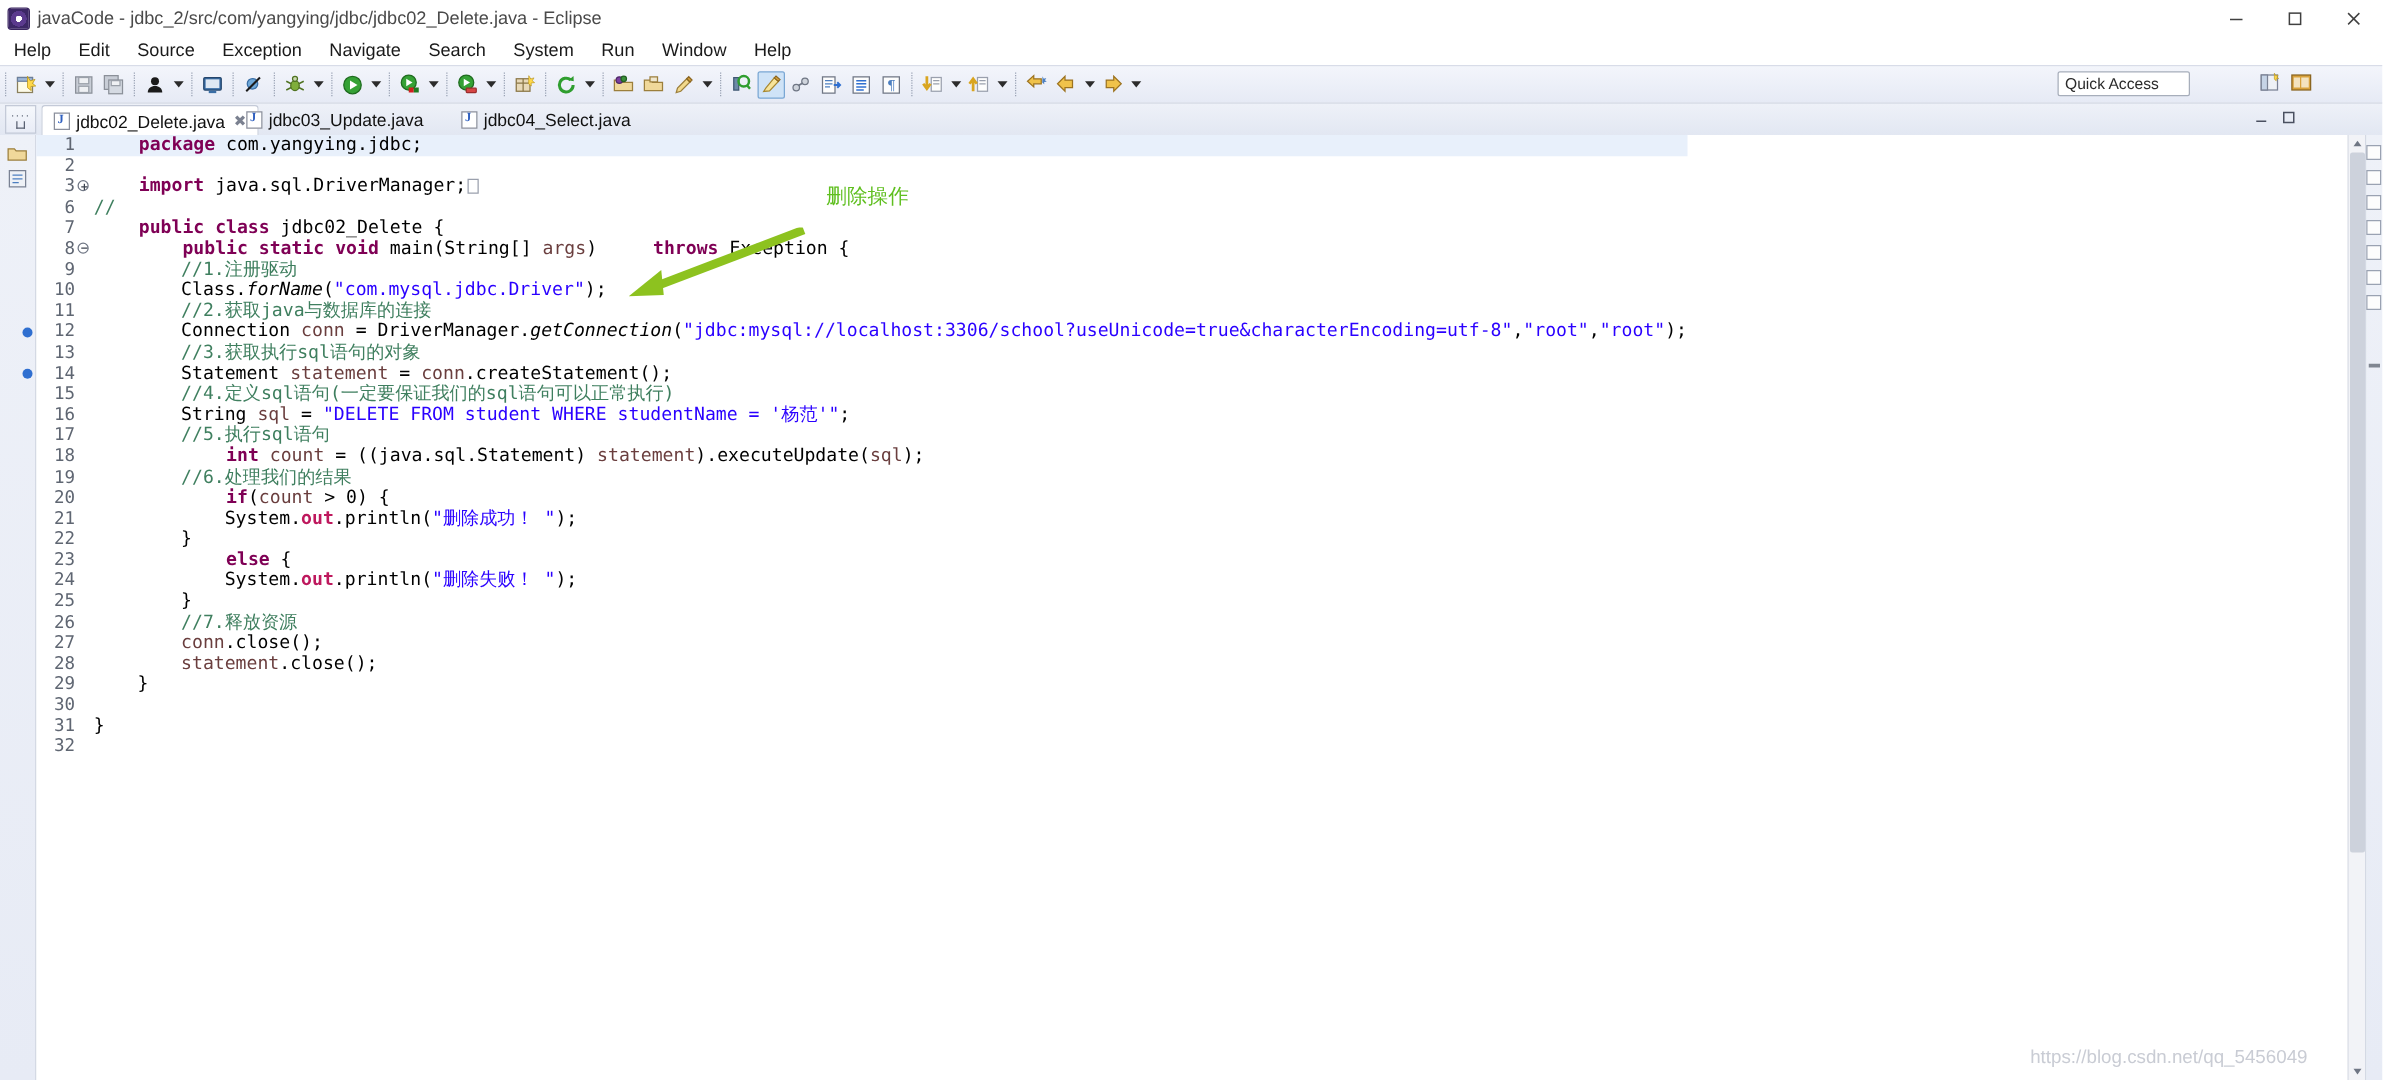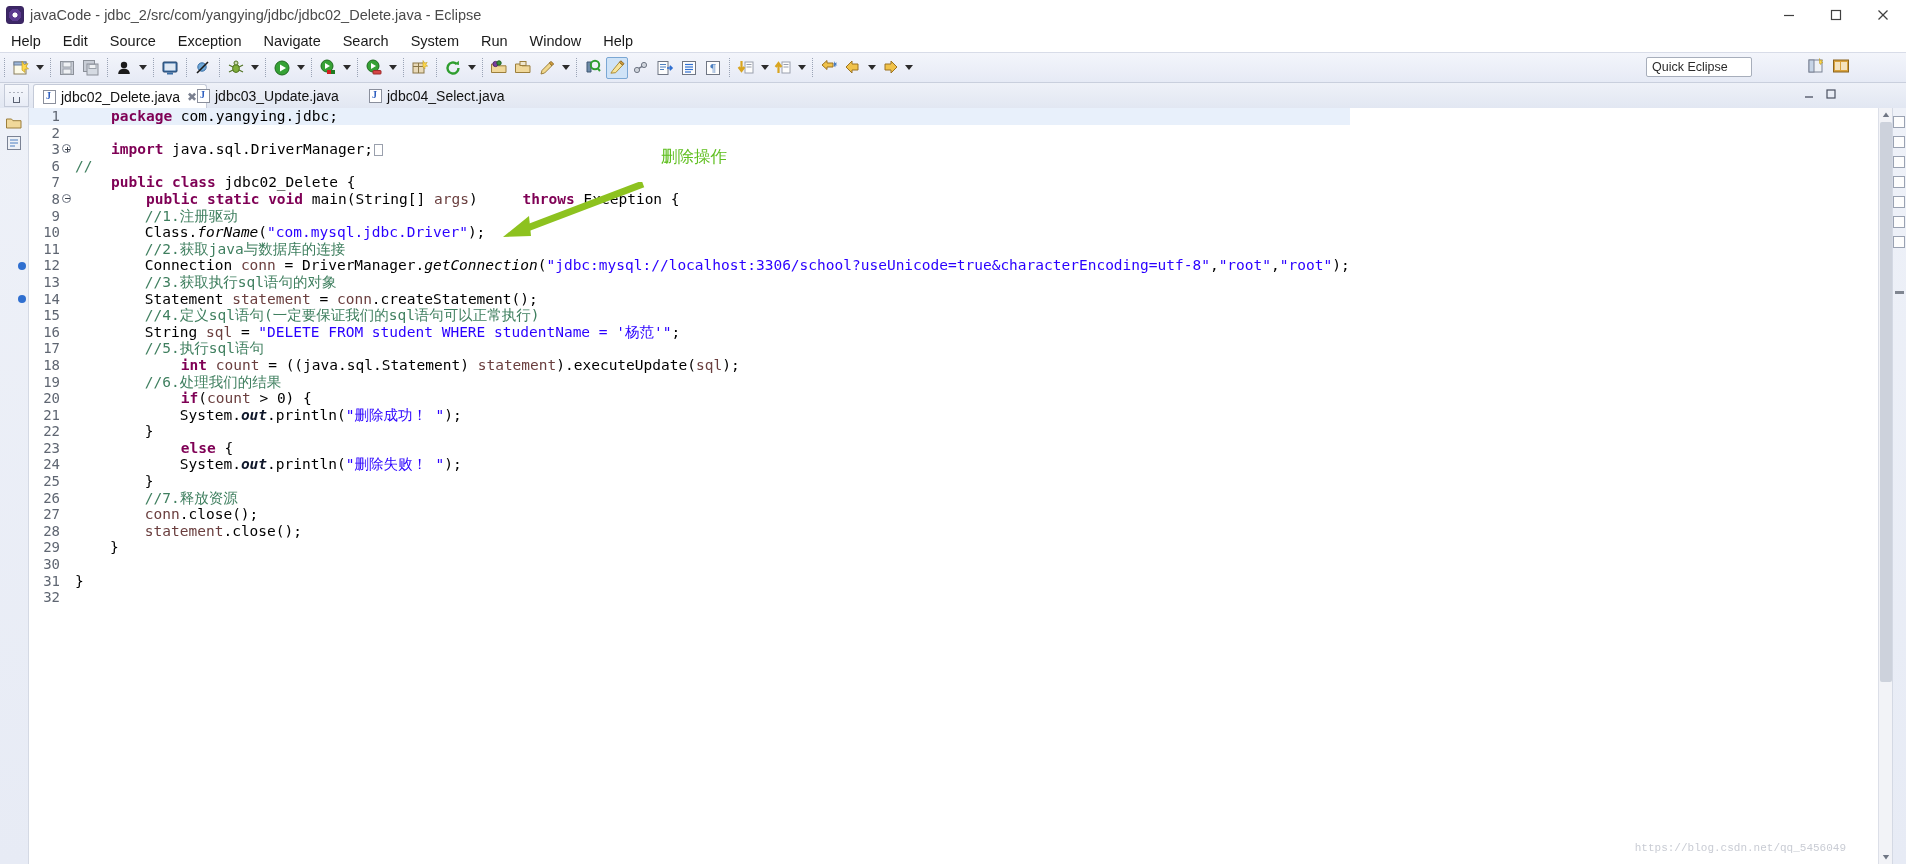--- a/index.html
+++ b/index.html
@@ -178,21 +178,21 @@
   }
   .ctext { flex: 1; color: #000000; }
 
   
   .kw   { color: #7f0055; font-weight: bold; margin-left: 36px; }
   .str  { color: #2a00ff; }
   .cmt  { color: #3f7f5f; }
   .stat { font-style: italic; }
   .par  { color: #6a3e3e; }
   .plain{ color: #000000; }
-  .sf   { color: #0f172a; font-weight: bold; font-style: italic; }
+  .sf   { color: #be185d; font-weight: bold; }
 
   .fold-box {
     display: inline-block; width: 9px; height: 12px;
     border: 1px solid #9aa0ad; vertical-align: -2px; margin-left: 1px;
   }
 
   
   .vscroll {
     position: absolute; right: 14px; top: 0; width: 14px; height: 756px;
     background: #f2f3f7; border-left: 1px solid #dcdfe8;
@@ -224,22 +224,22 @@
   
   .anno-text {
     position: absolute; left: 661px; top: 146px;
     font-size: 16.5px; color: #5fbf1f; white-space: nowrap;
     font-family: "DejaVu Sans", sans-serif;
   }
   .anno-arrow { position: absolute; left: 495px; top: 182px; }
 
   .watermark {
     position: absolute; right: 12px; bottom: 10px;
-    font-size: 11px; color: #c9ccd4; white-space: nowrap;
-    font-family: Liberation Mono, monospace;
+    font-size: 15px; color: #c9ccd4; white-space: nowrap;
+    font-family: Liberation Sans, sans-serif;
   }
 </style>
 </head>
 <body>
 
 <div id="app">
 
   <div class="titlebar">
     <div class="app-icon"></div>
     <div class="title-text">javaCode - jdbc_2/src/com/yangying/jdbc/jdbc02_Delete.java - Eclipse</div>
@@ -518,21 +518,21 @@
     <div class="tb-btn">
       <svg class="ic" width="18" height="18" viewBox="0 0 18 18">
         <path d="M4 5 L10 5 L10 2 L16 8 L10 14 L10 11 L4 11 z" fill="#f0c24a" stroke="#9c7320"></path>
       </svg>
     </div>
     <div class="tb-arrow">
         <i></i>
       </div>
   </div>
 
-  <div class="quick-access">Quick Eclipse</div>
+  <div class="quick-access">Quick Access</div>
   <div class="persp-btns">
     <div class="persp-btn">
       <svg width="18" height="18" viewBox="0 0 18 18">
         <rect x="2" y="3" width="13" height="12" fill="#eef1f6" stroke="#7a8294"></rect>
         <rect x="2" y="3" width="5" height="12" fill="#c6d4e6" stroke="#7a8294"></rect>
         <path d="M12.5 1.5 l1 2 2-.5 -1 1.8 1.4 1 -2 .2 .1 1.6 -1.5-1.2z" fill="#ffd84a" stroke="#b89317" stroke-width=".5"></path>
       </svg>
     </div>
     <div class="persp-btn">
       <svg width="18" height="18" viewBox="0 0 18 18">

